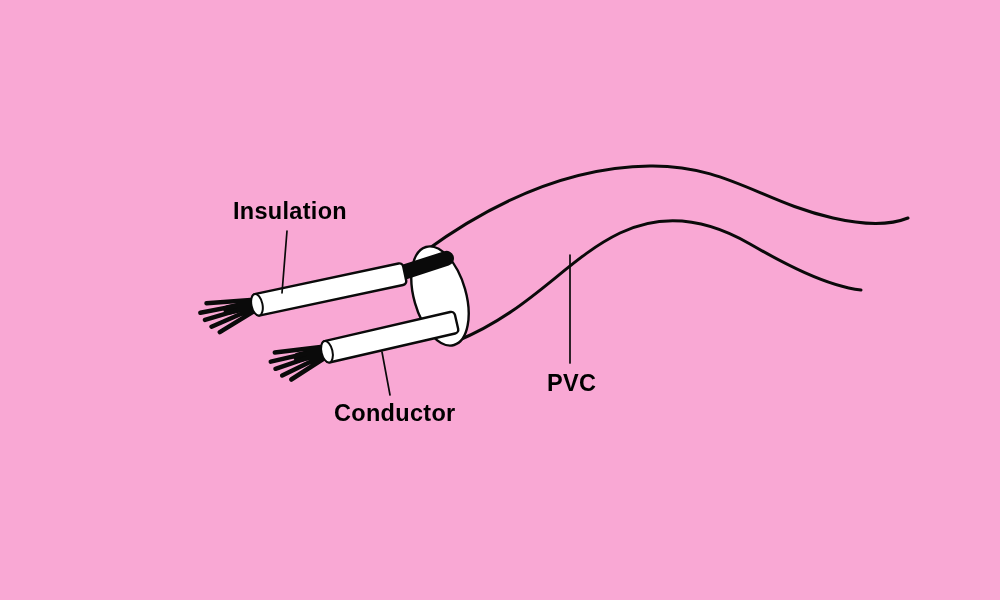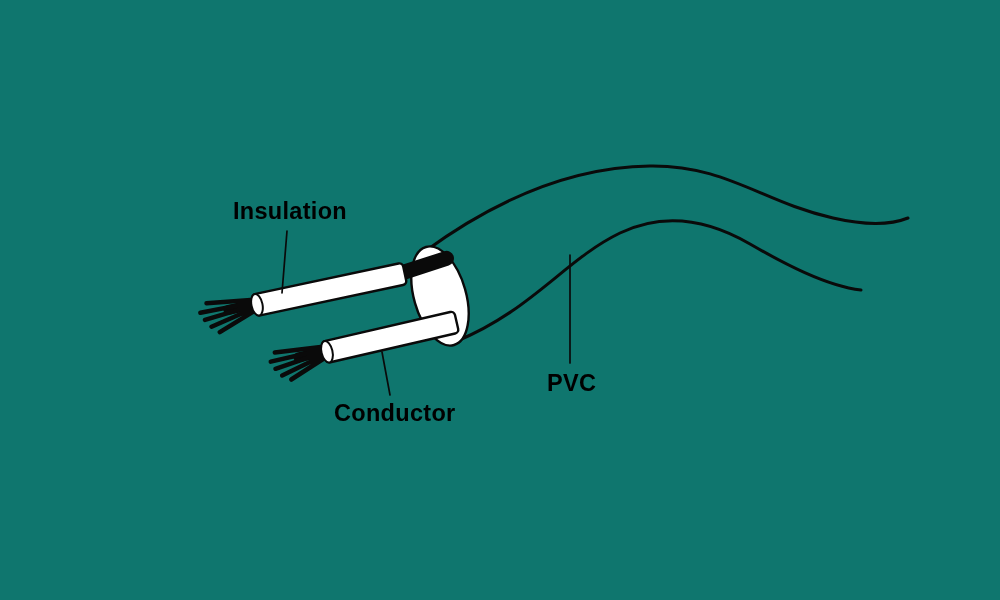--- a/index.html
+++ b/index.html
@@ -4,21 +4,21 @@
 <style>
   html, body {
     margin: 0;
     padding: 0;
     background: #ffffff;
   }
   .canvas {
     position: relative;
     width: 1000px;
     height: 600px;
-    background: #0f766e;
+    background: #f9a8d4;
     overflow: hidden;
     font-family: "Liberation Sans", sans-serif;
   }
   svg {
     display: block;
   }
   .outline {
     fill: none;
     stroke: #0a0a0a;
     stroke-width: 3;

